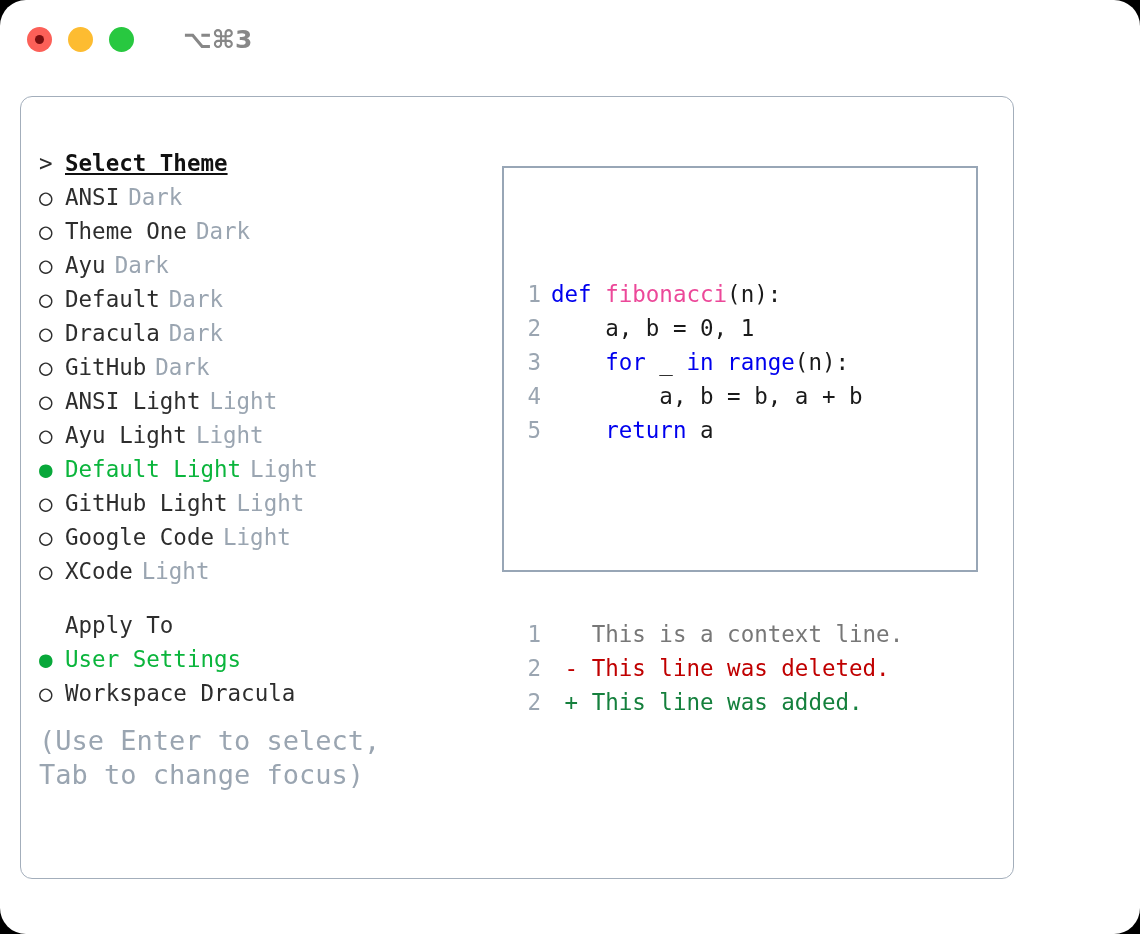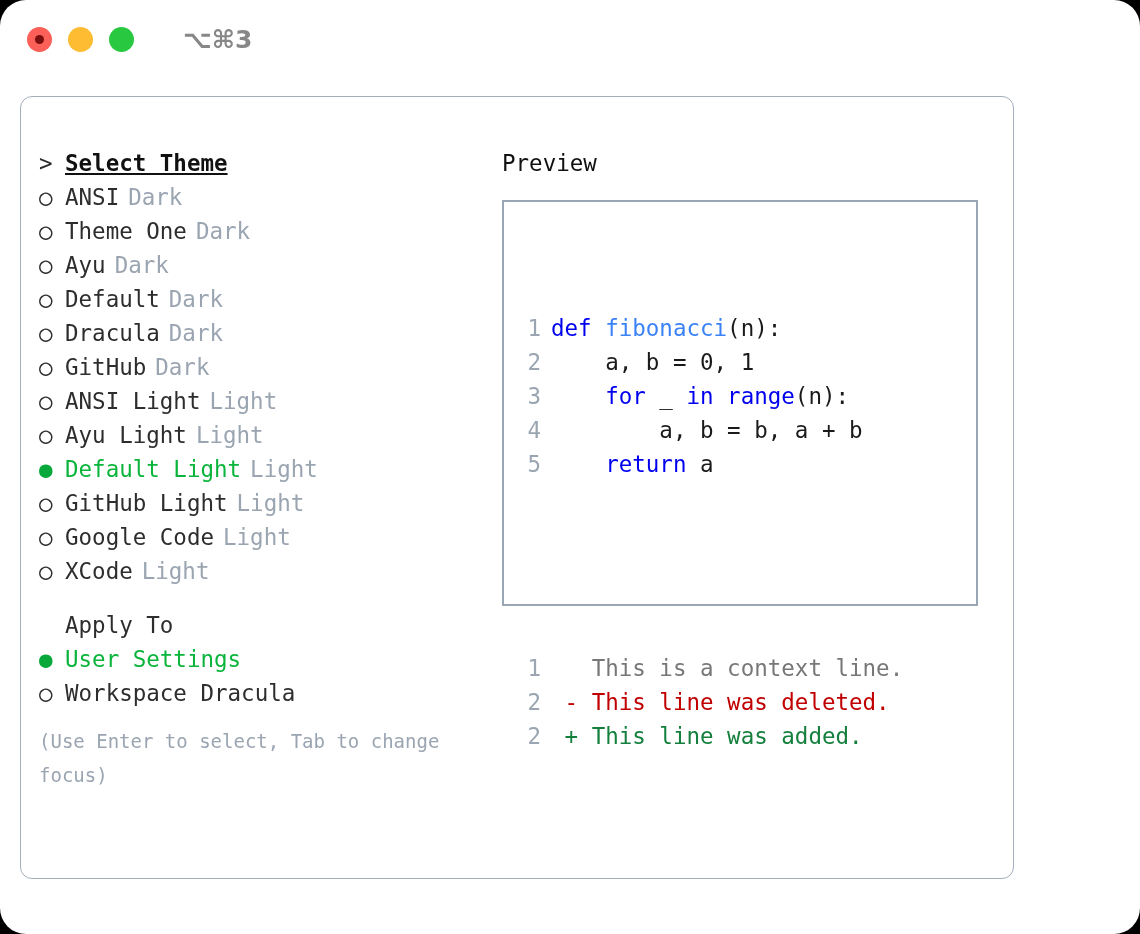--- a/index.html
+++ b/index.html
@@ -123,21 +123,21 @@
   .badge {
     color: #9aa5b1;
     margin-left: 9px;
   }
   .row.selected .badge { color: #9aa5b1; }
 
   .spacer-20 { height: 20px; }
 
   .hint {
     margin-top: 14px;
-    font-size: 19px;
+    font-size: 27px;
     line-height: 34px;
     color: #9aa5b1;
     width: 404px;
     white-space: normal;
   }
 
   
   .right-col {
     position: absolute;
     left: 481px;
@@ -175,21 +175,21 @@
   }
   .lno {
     display: inline-block;
     width: 24px;
     flex: 0 0 24px;
     text-align: right;
     color: #9aa5b1;
     margin-right: 10px;
   }
   .kw   { color: #0000ee; }
-  .fn   { color: #3b82f6; }
+  .fn   { color: #ec4899; }
   .plain{ color: #1a1a1a; }
   .ctx  { color: #777777; }
   .del  { color: #c00000; }
   .add  { color: #15803d; }
   .blank-line { height: 34px; }
 </style>
 </head>
 <body>
 
 <div class="page">
@@ -237,21 +237,20 @@
 
         <div id="apply-list">
             <div class="row selected"><span class="marker bullet-on">●</span><span class="label">User Settings</span></div>
             <div class="row"><span class="marker">○</span><span class="label">Workspace Dracula</span></div>
           </div>
 
         <div class="hint">(Use Enter to select, Tab to change focus)</div>
       </div>
 
       <div class="right-col">
-        <div class="preview-title">Preview</div>
         <div class="preview-box">
           <div class="code">
             <div id="code-lines"><div class="cline"><span class="lno">1</span><span class="kw">def</span><span class="plain"> </span><span class="fn">fibonacci</span><span class="plain">(n):</span></div><div class="cline"><span class="lno">2</span><span class="plain">    a, b = 0, 1</span></div><div class="cline"><span class="lno">3</span><span class="plain">    </span><span class="kw">for</span><span class="plain"> _ </span><span class="kw">in</span><span class="plain"> </span><span class="kw">range</span><span class="plain">(n):</span></div><div class="cline"><span class="lno">4</span><span class="plain">        a, b = b, a + b</span></div><div class="cline"><span class="lno">5</span><span class="plain">    </span><span class="kw">return</span><span class="plain"> a</span></div></div>
             <div class="blank-line"></div>
             <div id="diff-lines"><div class="cline"><span class="lno">1</span><span class="ctx">   This is a context line.</span></div><div class="cline"><span class="lno">2</span><span class="del"> - This line was deleted.</span></div><div class="cline"><span class="lno">2</span><span class="add"> + This line was added.</span></div></div>
           </div>
         </div>
       </div>
 
     </div>

